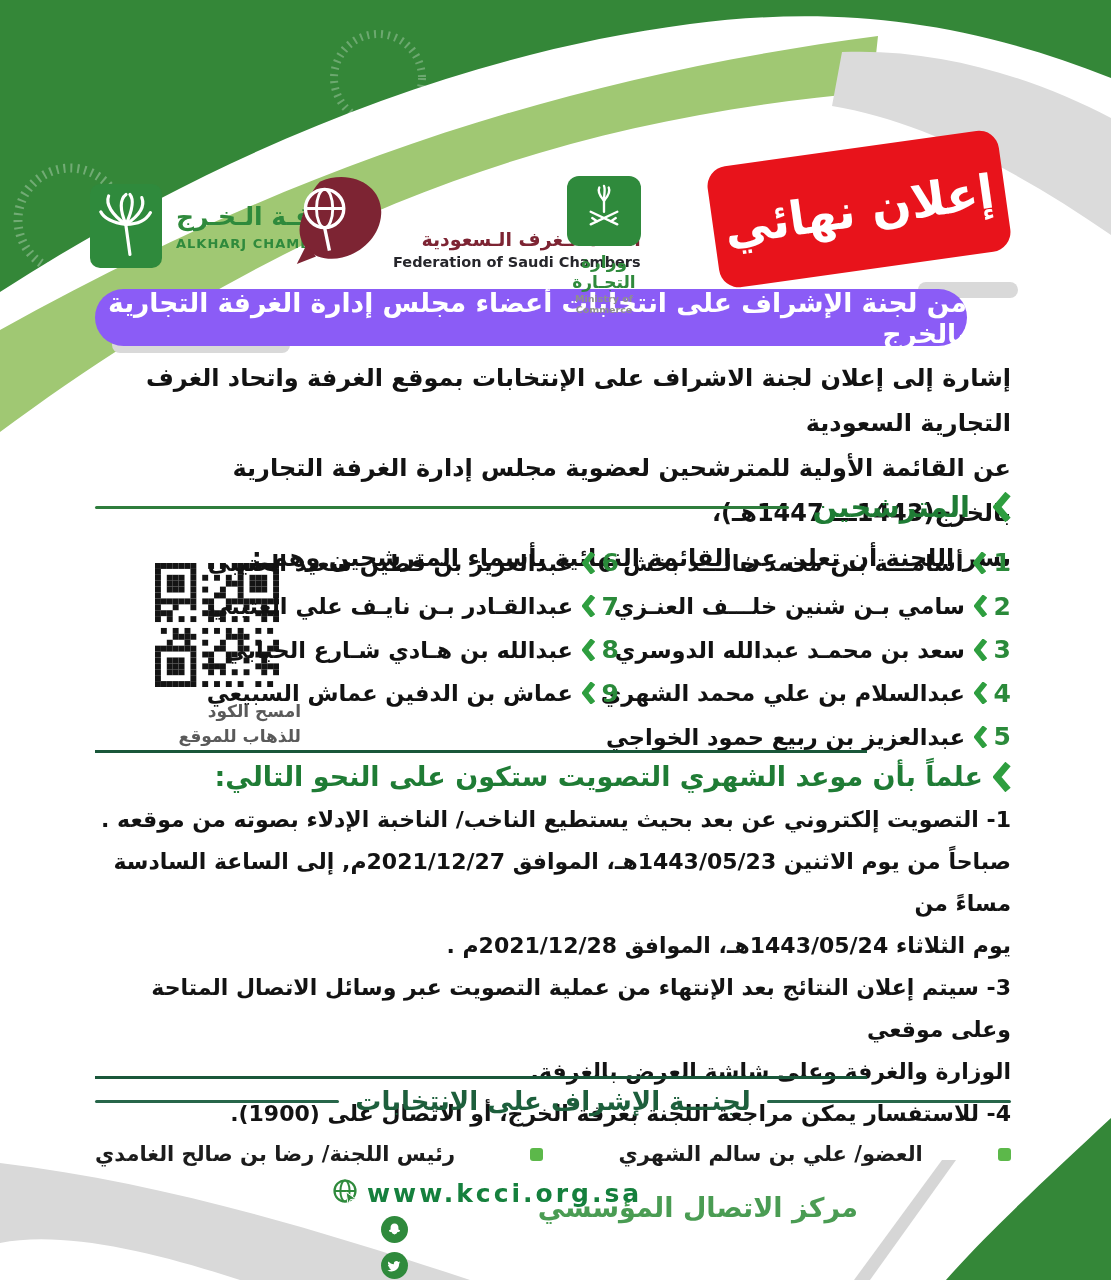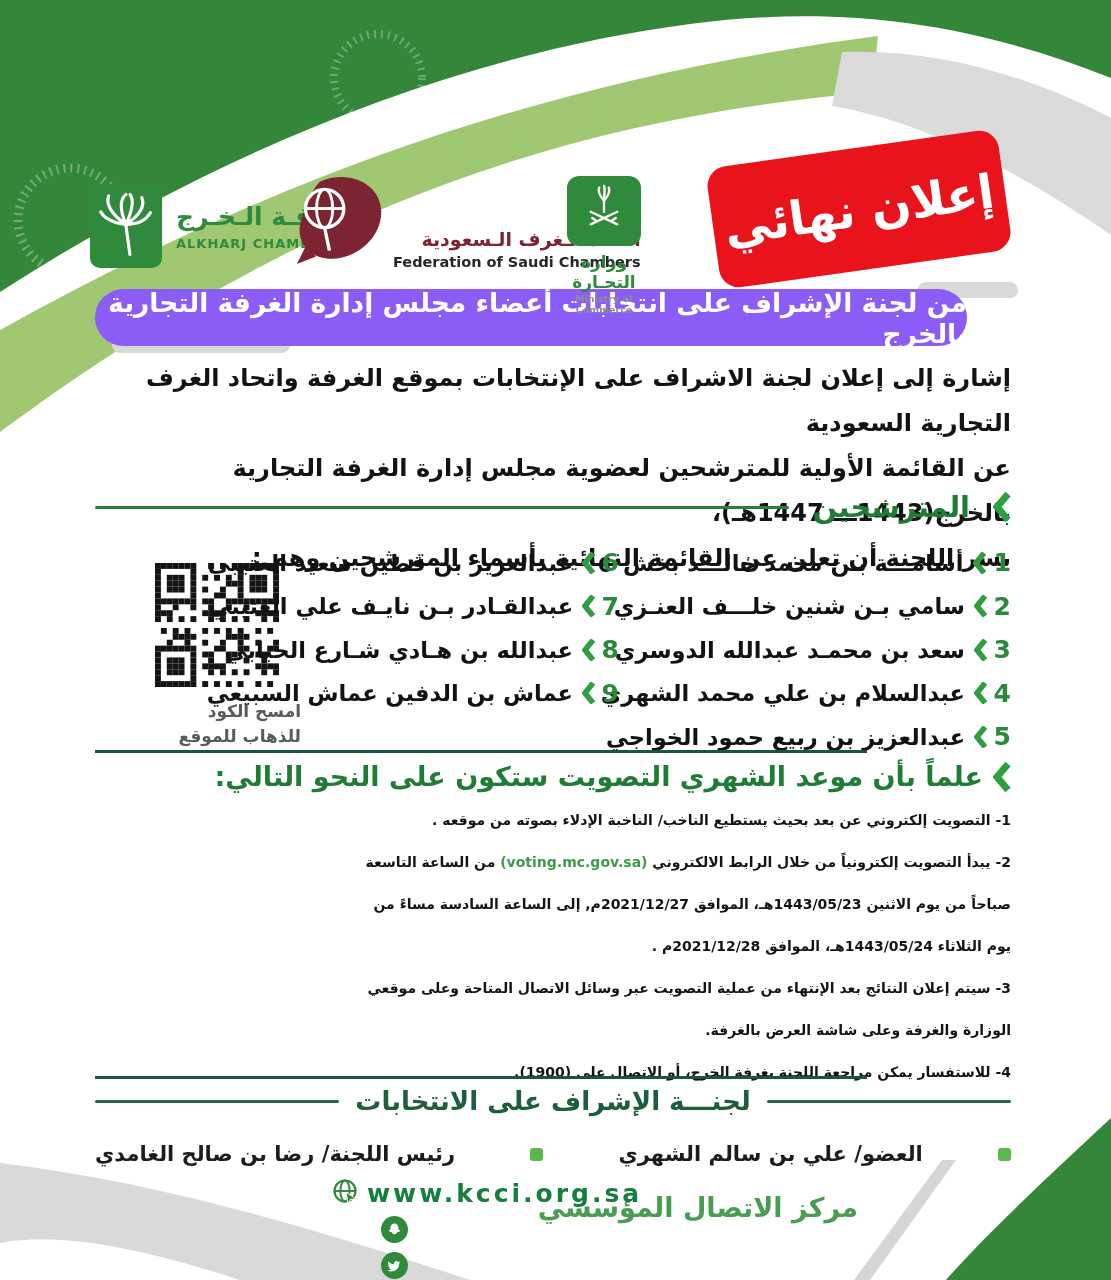--- a/index.html
+++ b/index.html
@@ -65,21 +65,21 @@
   .qrcap{margin-top:12px;font-size:17px;color:#5a5a5a;font-weight:600;direction:rtl;line-height:25px;}
 
   .divider{position:absolute;left:95px;width:772px;height:3px;background:#19573a;z-index:3;}
   .div1{top:750px;}
   .div2{top:1076px;}
 
   
   .voting{position:absolute;left:95px;top:761px;width:916px;direction:rtl;color:#131313;z-index:3;text-align:right;}
   .voting .vhead{display:flex;align-items:center;gap:10px;margin-bottom:7px;}
   .voting .vhead .t{font-size:27px;font-weight:700;color:#1f7c35;}
-  .vline{font-size:14px;font-weight:700;line-height:42px;}
+  .vline{font-size:22px;font-weight:700;line-height:42px;}
   .link{color:#3f9b4a;}
 
   
   .committee{position:absolute;left:95px;top:1086px;width:916px;direction:rtl;z-index:3;}
   .chead{display:flex;align-items:center;gap:16px;}
   .chead .rule{flex:1;height:3px;background:#27664a;border-radius:2px;}
   .chead .t{font-size:26px;font-weight:700;color:#1d5f3c;white-space:nowrap;}
   .members{margin-top:26px;display:flex;align-items:center;justify-content:space-between;
            font-size:21px;font-weight:700;color:#1c1c1c;}
   .sq{width:13px;height:13px;background:#5cb84a;border-radius:3px;flex:none;}
@@ -499,21 +499,20 @@
   <div class="voting">
     <div class="vhead">
       <span class="chev">
         <svg width="18" height="30" viewBox="0 0 18 30">
             <path d="M15 2 L4 15 L15 28" stroke="#2e9e3f" stroke-width="7" fill="none"></path>
           </svg>
       </span>
       <span class="t">علماً بأن موعد الشهري التصويت ستكون على النحو التالي:</span>
     </div>
     <div class="vline">1- التصويت إلكتروني عن بعد بحيث يستطيع الناخب/ الناخبة الإدلاء بصوته من موقعه .</div>
-    <div class="vline"><span>2- يبدأ التصويت إلكترونياً من خلال الرابط الالكتروني </span><span class="link">(voting.mc.gov.sa)</span><span> من الساعة التاسعة</span></div>
     <div class="vline">صباحاً من يوم الاثنين 1443/05/23هـ، الموافق 2021/12/27م, إلى الساعة السادسة مساءً من</div>
     <div class="vline">يوم الثلاثاء 1443/05/24هـ، الموافق 2021/12/28م .</div>
     <div class="vline">3- سيتم إعلان النتائج بعد الإنتهاء من عملية التصويت عبر وسائل الاتصال المتاحة وعلى موقعي</div>
     <div class="vline">الوزارة والغرفة وعلى شاشة العرض بالغرفة.</div>
     <div class="vline">4- للاستفسار يمكن مراجعة اللجنة بغرفة الخرج، أو الاتصال على (1900).</div>
   </div>
 
   <div class="divider div2"></div>
 
   <div class="committee">

